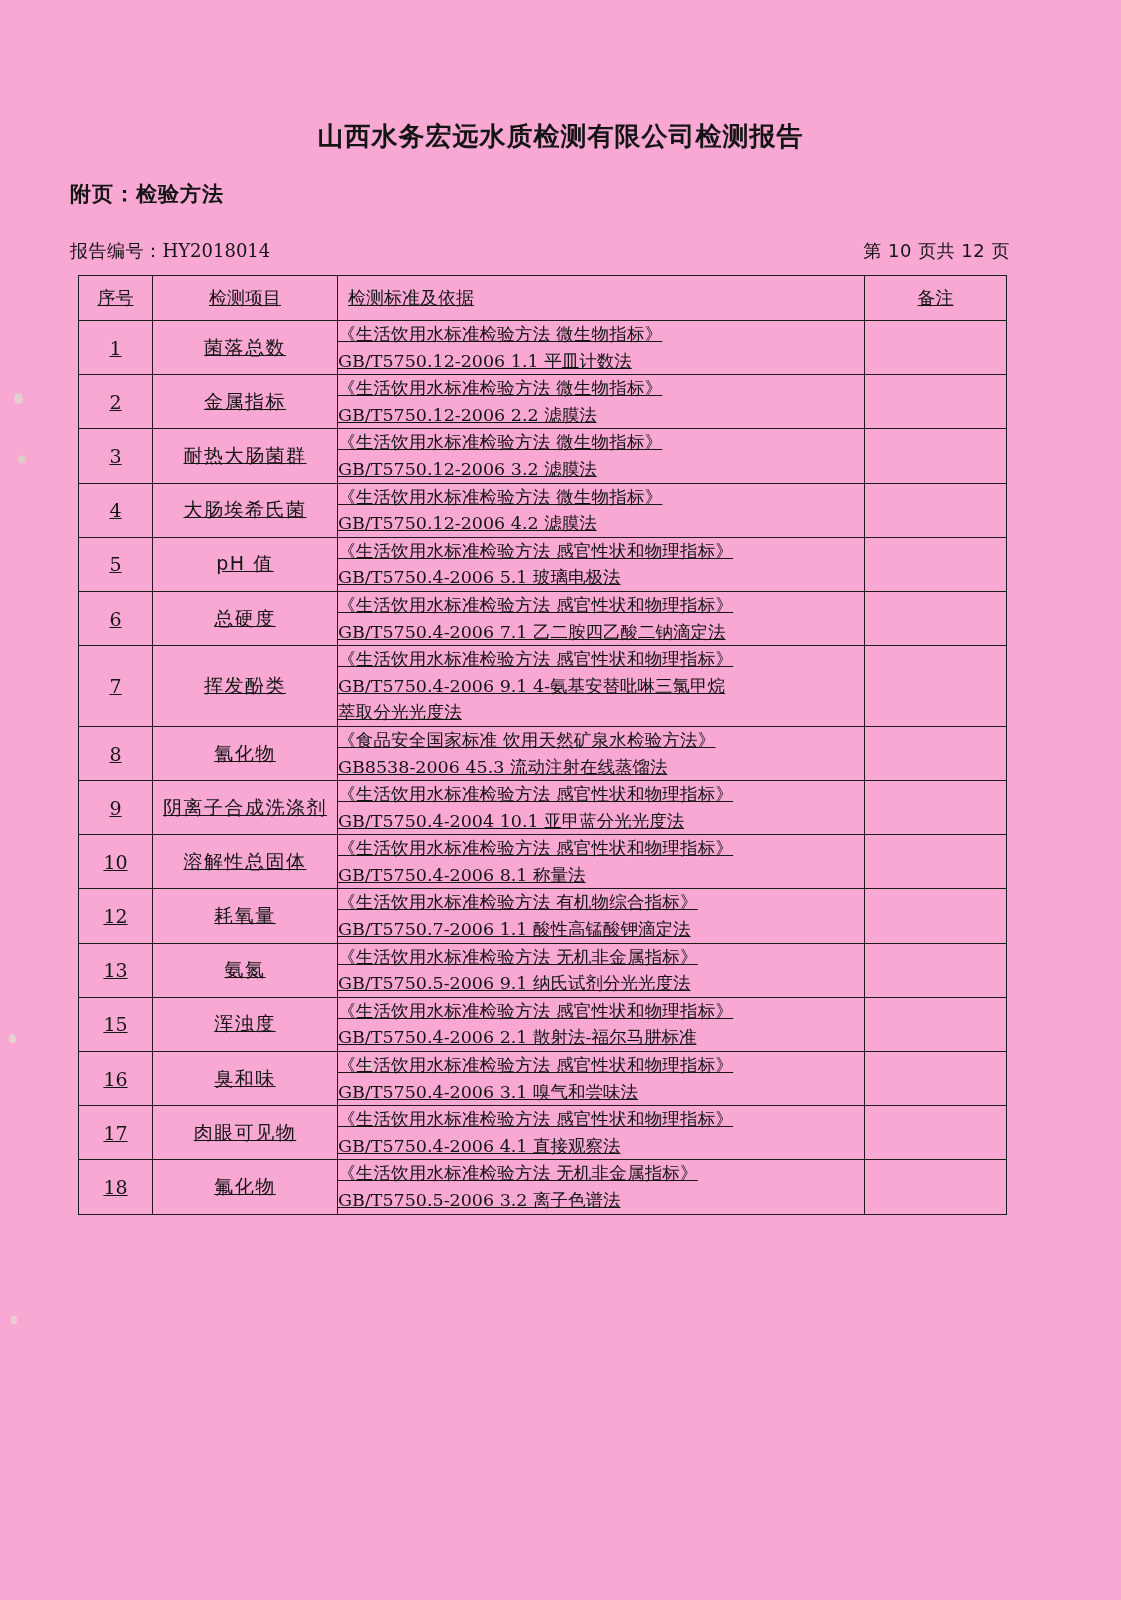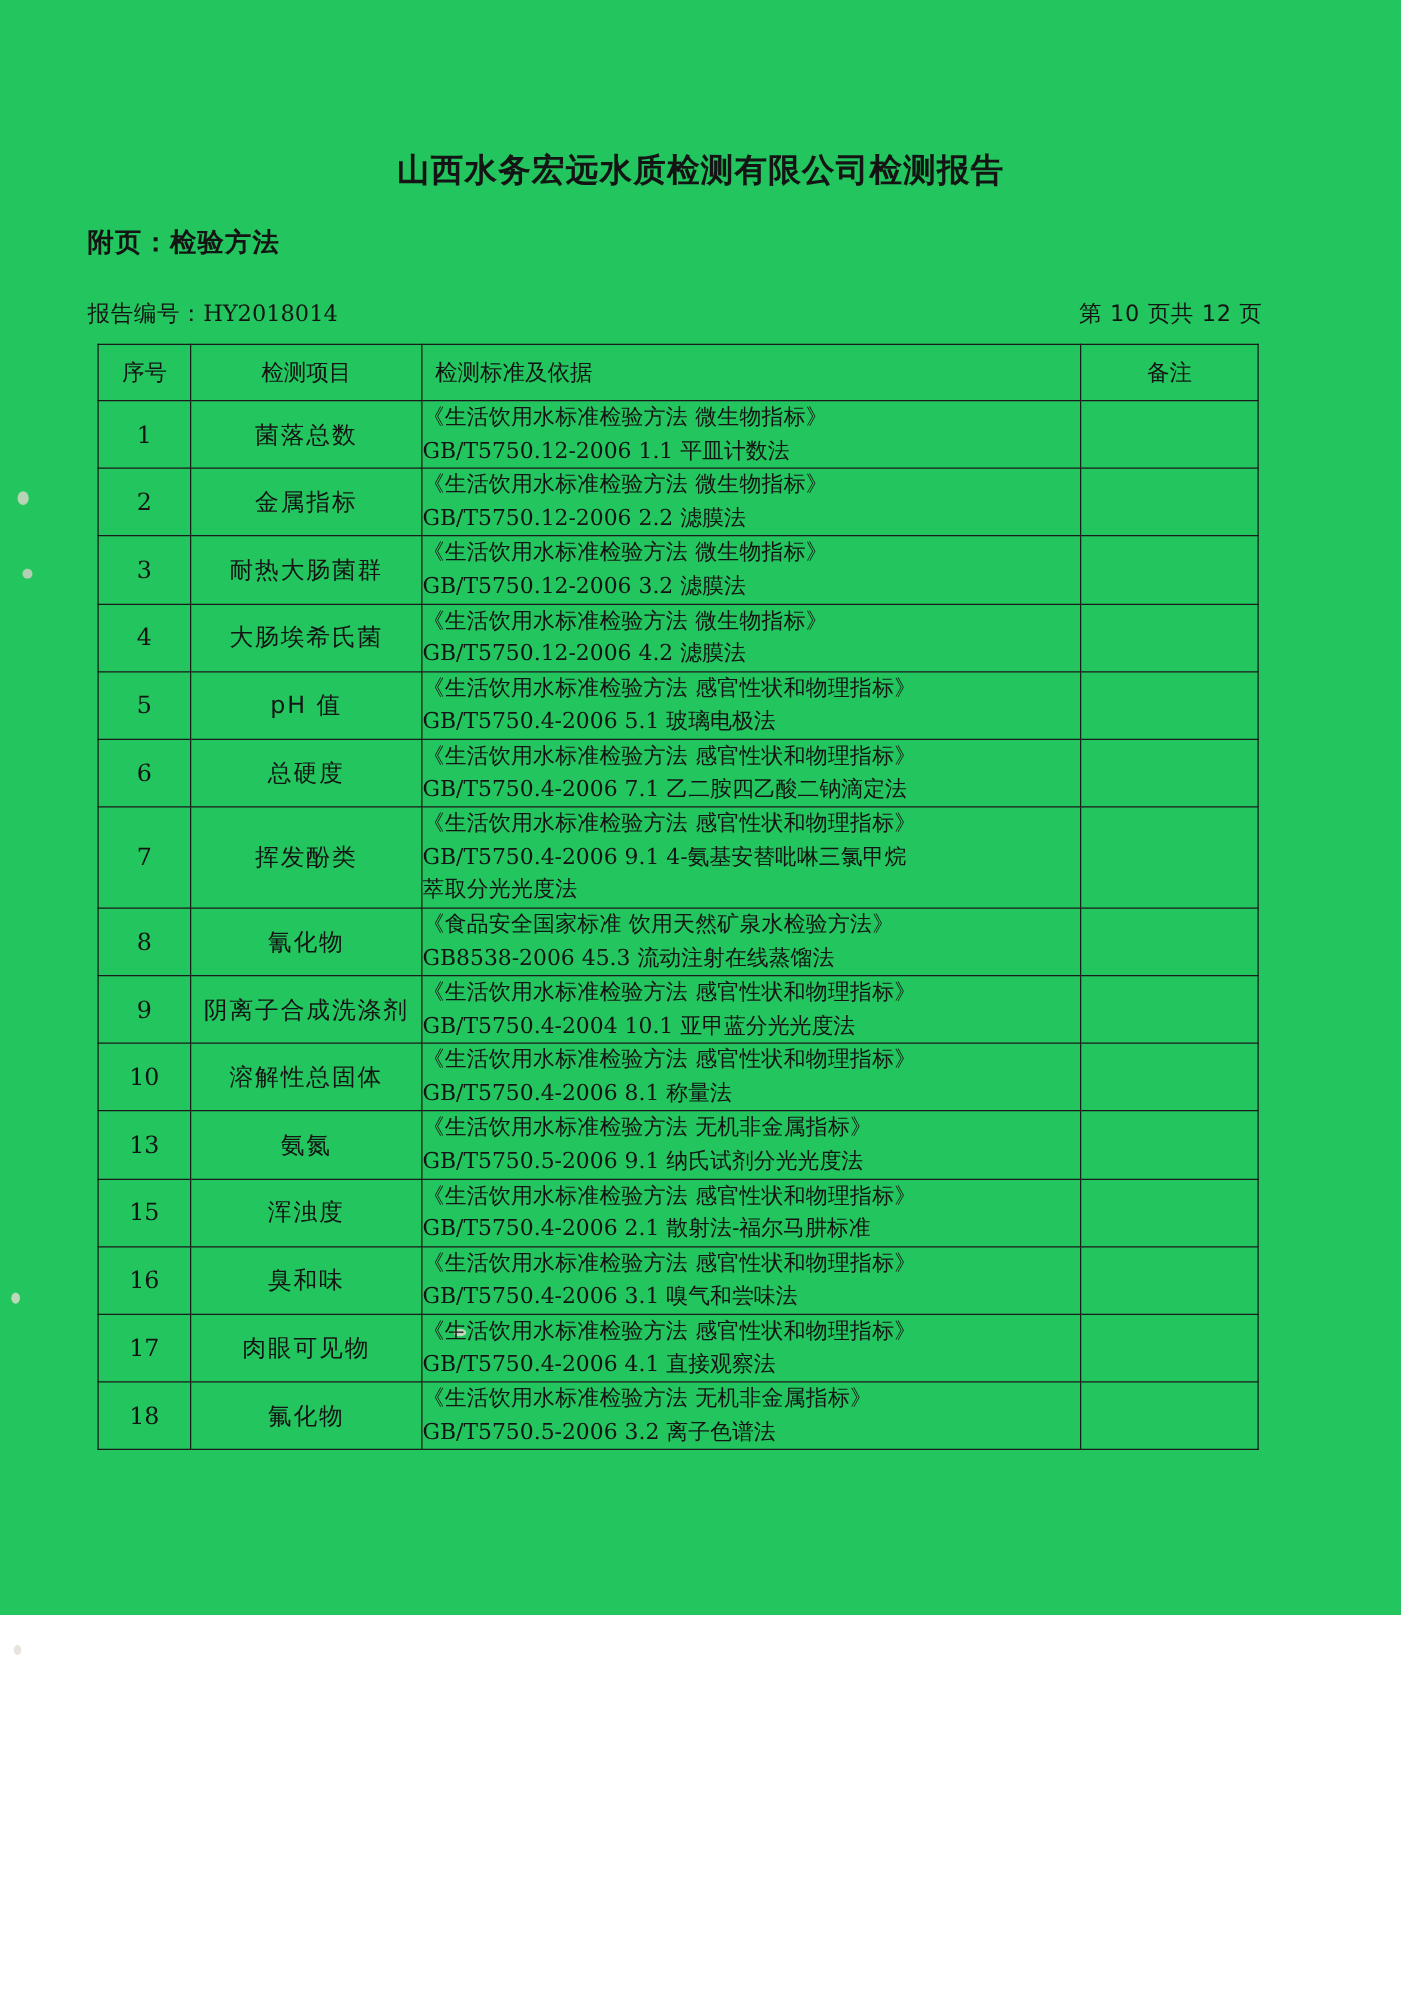--- a/index.html
+++ b/index.html
@@ -11,23 +11,23 @@
     width: 1121px;
     height: 1600px;
     font-family: "DejaVu Serif", "Liberation Serif", serif;
     color: #141414;
     position: relative;
     overflow: hidden;
   }
   .page {
     position: relative;
     width: 1121px;
-    height: 1292px;
+    height: 1600px;
     box-sizing: border-box;
-    background: #22c55e;
+    background: #f9a8d4;
   }
   
   .blemish {
     position: absolute;
     background: #e8e3da;
     border-radius: 50%;
     opacity: .8;
   }
   .b1 { left: 14px; top: 393px; width: 9px; height: 11px; background: #ded7cc; }
   .b2 { left: 18px; top: 455px; width: 8px; height: 8px; background: #d8d1c6; }
@@ -74,20 +74,21 @@
   }
   .meta-right { letter-spacing: .5px; }
 
   table.report {
     position: absolute;
     top: 275px;
     left: 78px;
     width: 928px;
     border-collapse: collapse;
     table-layout: fixed;
+    text-decoration: underline;
   }
   table.report col.c1 { width: 74px; }
   table.report col.c2 { width: 185px; }
   table.report col.c3 { width: 527px; }
   table.report col.c4 { width: 142px; }
 
   table.report th, table.report td {
     border: 1.4px solid #1b1b1b;
     padding: 0;
     vertical-align: middle;
@@ -262,20 +263,29 @@
         <td class="idx">10</td>
         <td class="item">溶解性总固体</td>
         <td class="std">
           <div class="l1">《生活饮用水标准检验方法  感官性状和物理指标》</div>
           <div class="l2 code">GB/T5750.4-2006   8.1 称量法</div>
         </td>
         <td class="note"></td>
       </tr>
 
 
+      <tr class="r2">
+        <td class="idx">12</td>
+        <td class="item">耗氧量</td>
+        <td class="std">
+          <div class="l1">《生活饮用水标准检验方法  有机物综合指标》</div>
+          <div class="l2 code">GB/T5750.7-2006   1.1 酸性高锰酸钾滴定法</div>
+        </td>
+        <td class="note"></td>
+      </tr>
 
       <tr class="r2">
         <td class="idx">13</td>
         <td class="item">氨氮</td>
         <td class="std">
           <div class="l1">《生活饮用水标准检验方法  无机非金属指标》</div>
           <div class="l2 code">GB/T5750.5-2006   9.1 纳氏试剂分光光度法</div>
         </td>
         <td class="note"></td>
       </tr>

